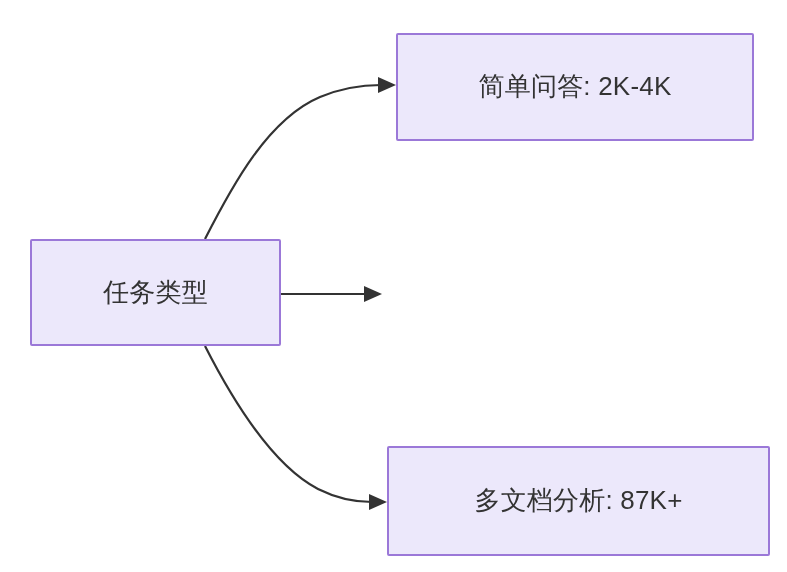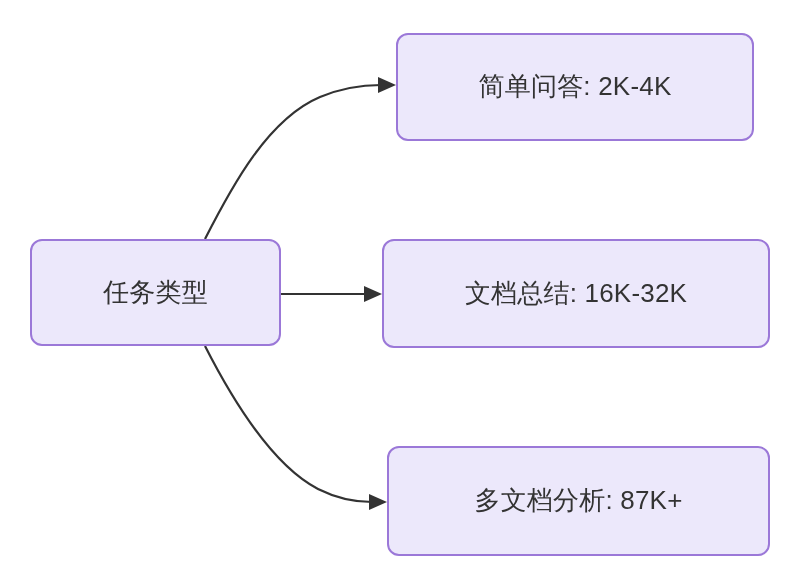--- a/index.html
+++ b/index.html
@@ -25,21 +25,21 @@
     top: 0;
     width: 787px;
     height: 572px;
     pointer-events: none;
   }
   .node {
     position: absolute;
     box-sizing: border-box;
     background: #ece8fb;
     border: 2px solid #9b78d8;
-    border-radius: 12px;
+    border-radius: 2px;
     display: flex;
     align-items: center;
     justify-content: center;
     z-index: 2;
   }
   .node-label {
     color: #333333;
     font-size: 26px;
     line-height: 1.2;
     letter-spacing: 0.2px;
@@ -105,21 +105,18 @@
   </svg>
 
   <div class="node" id="node-source">
     <span class="node-label">任务类型</span>
   </div>
 
   <div class="node" id="node-simple-qa">
     <span class="node-label">简单问答: 2K-4K</span>
   </div>
 
-  <div class="node" id="node-doc-summary">
-    <span class="node-label">文档总结: 16K-32K</span>
-  </div>
 
   <div class="node" id="node-multi-doc">
     <span class="node-label">多文档分析: 87K+</span>
   </div>
 
 </div>
 
 </body></html>

